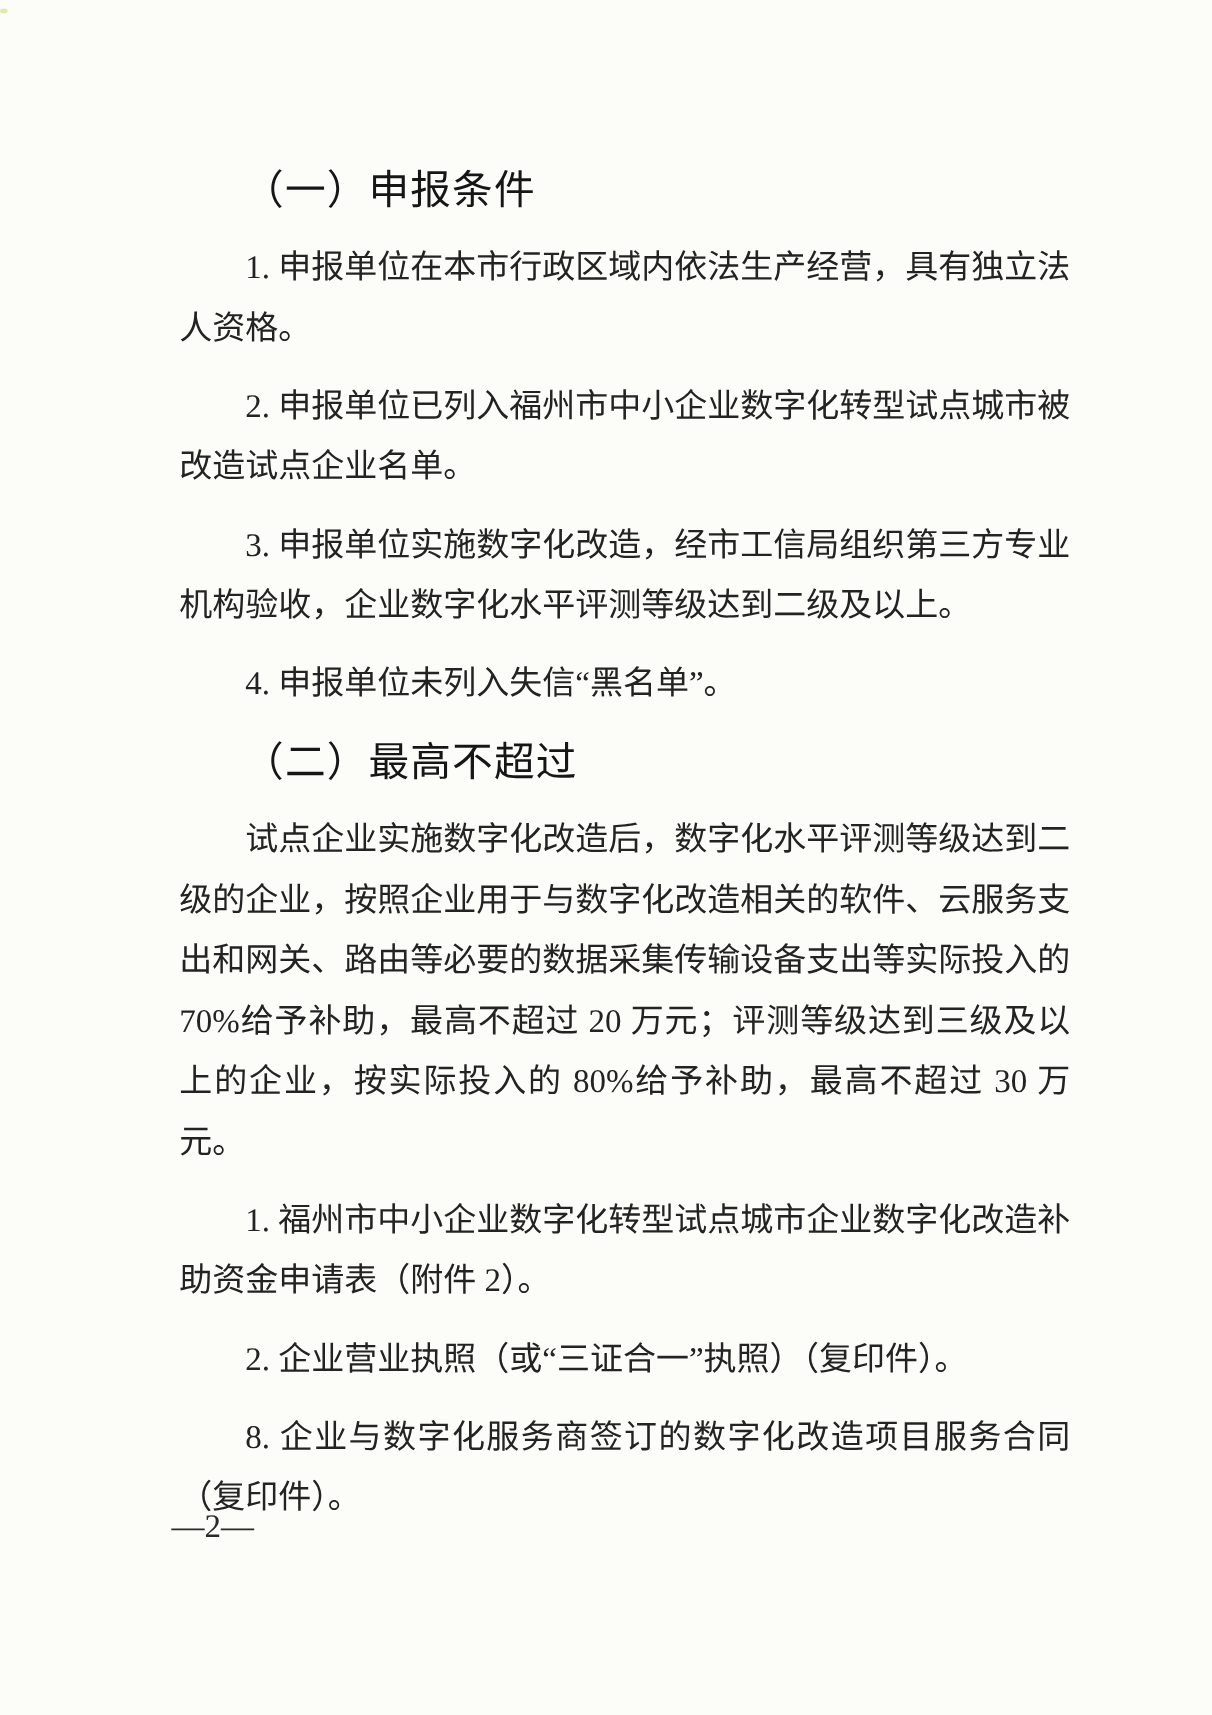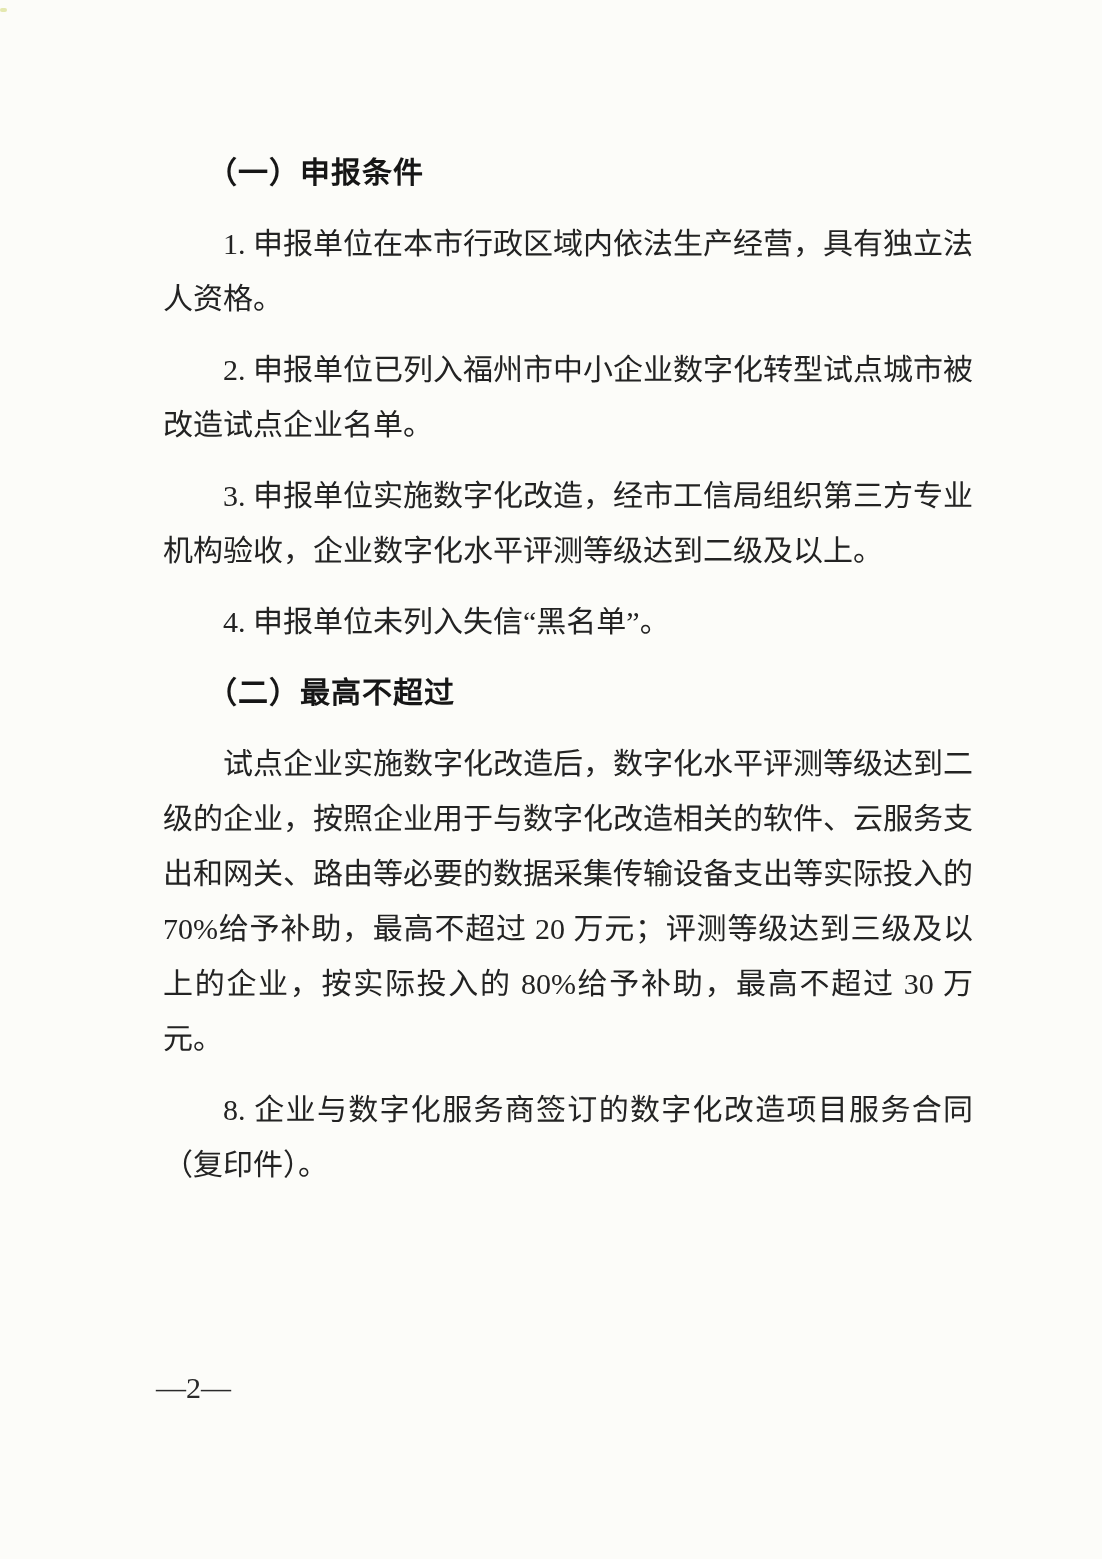--- a/index.html
+++ b/index.html
@@ -27,22 +27,22 @@
   }
   .content {
     position: absolute;
     left: 147px;
     top: 145px;
     width: 842px;
   }
   .sec-heading {
     margin: 0;
     font-family: "Liberation Sans", "DejaVu Sans", sans-serif;
-    font-weight: 700;
-    font-size: 30px;
+    font-weight: 400;
+    font-size: 37px;
     line-height: 55px;
     letter-spacing: 1px;
     text-indent: 2em;
     color: #161616;
   }
   .para {
     margin: 16px;
     font-size: 30px;
     line-height: 55px;
     text-align: justify;
@@ -68,17 +68,19 @@
 
   <h2 class="sec-heading">（一）申报条件</h2>
   <p class="para">1. 申报单位在本市行政区域内依法生产经营，具有独立法人资格。</p>
   <p class="para">2. 申报单位已列入福州市中小企业数字化转型试点城市被改造试点企业名单。</p>
   <p class="para">3. 申报单位实施数字化改造，经市工信局组织第三方专业机构验收，企业数字化水平评测等级达到二级及以上。</p>
   <p class="para">4. 申报单位未列入失信“黑名单”。</p>
 
   <h2 class="sec-heading">（二）最高不超过</h2>
   <p class="para">试点企业实施数字化改造后，数字化水平评测等级达到二级的企业，按照企业用于与数字化改造相关的软件、云服务支出和网关、路由等必要的数据采集传输设备支出等实际投入的 70%给予补助，最高不超过 20 万元；评测等级达到三级及以上的企业，按实际投入的 80%给予补助，最高不超过 30 万元。</p>
 
+  <p class="para">1. 福州市中小企业数字化转型试点城市企业数字化改造补助资金申请表（附件 2）。</p>
+  <p class="para">2. 企业营业执照（或“三证合一”执照）（复印件）。</p>
   <p class="para">8. 企业与数字化服务商签订的数字化改造项目服务合同（复印件）。</p>
 
 </main>
 
 <div class="page-number">—2—</div>
 
 </body></html>

